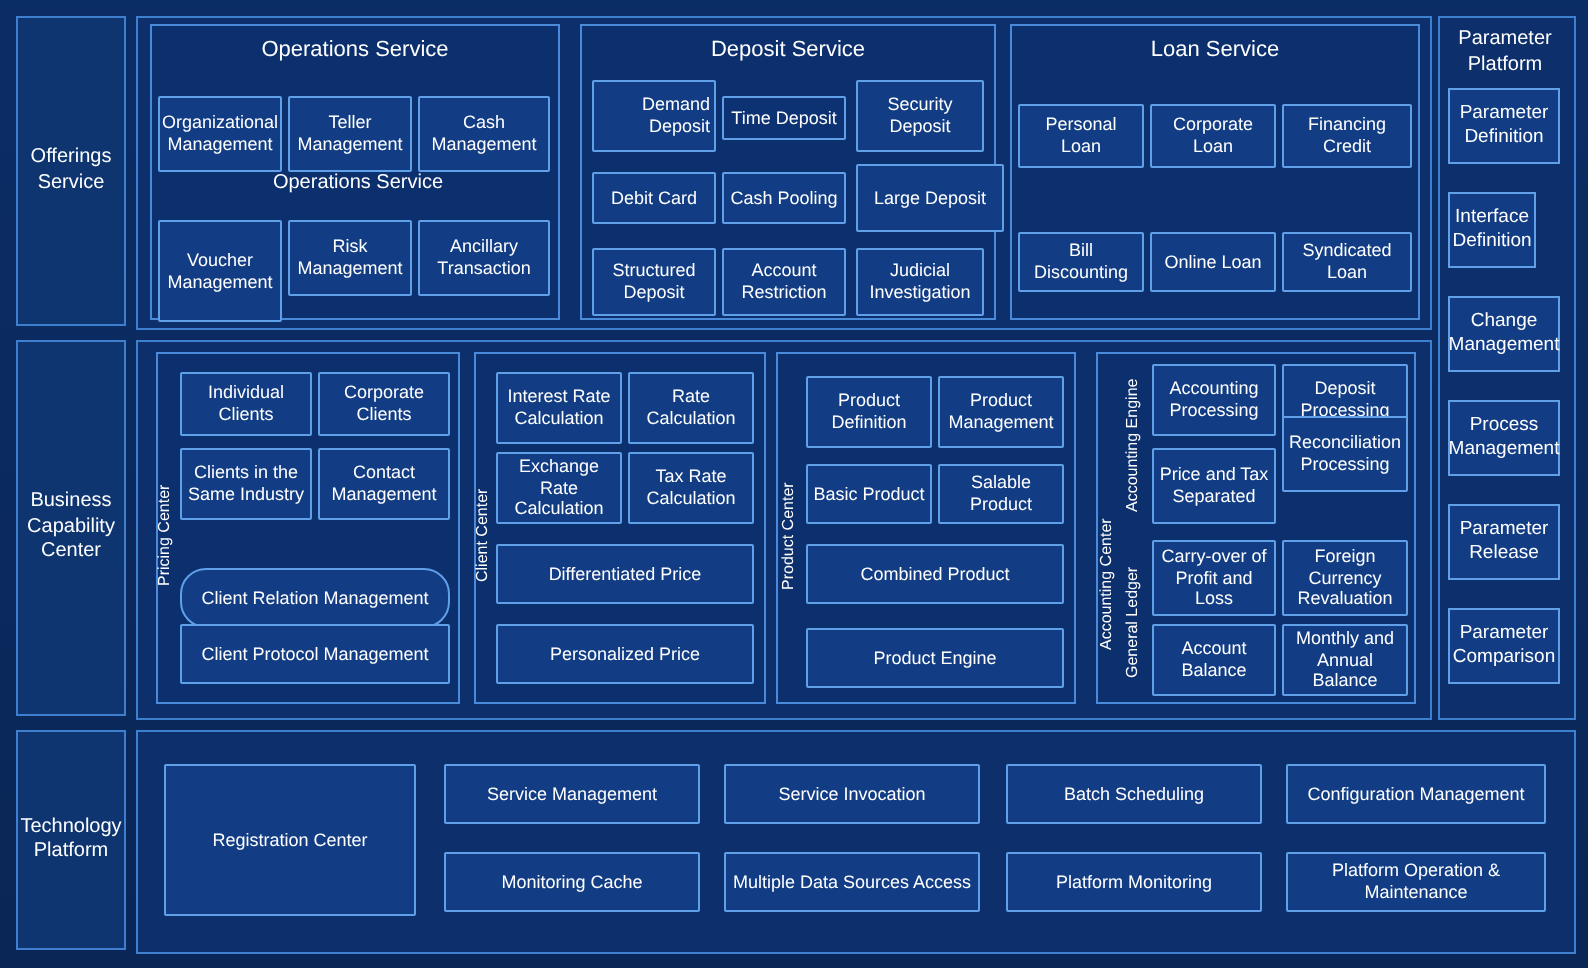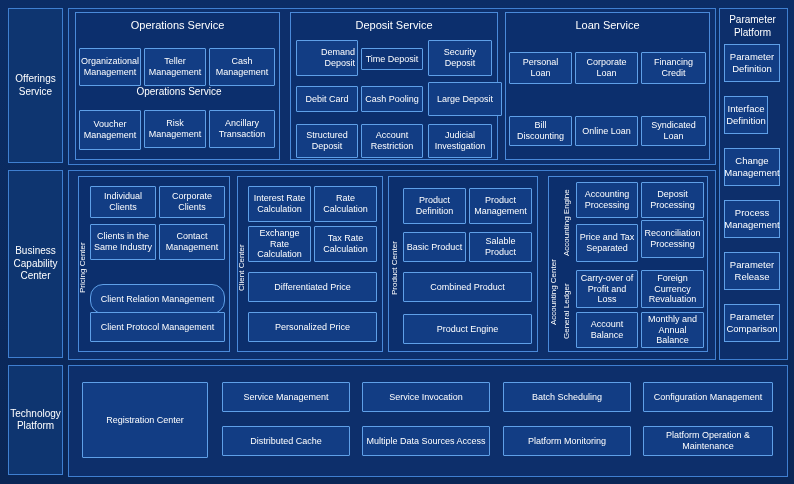--- a/index.html
+++ b/index.html
@@ -59,21 +59,21 @@
     <span>Organizational Management</span>
   </div>
   <div class="cell" style="left:144px;top:48px;width:62px;height:38px;">
     <span>Teller Management</span>
   </div>
   <div class="cell" style="left:209px;top:48px;width:66px;height:38px;">
     <span>Cash Management</span>
   </div>
   <div style="position:absolute;left:79px;top:86px;width:200px;height:14px;
               text-align:center;font-size:10px;">Operations Service</div>
-  <div class="cell" style="left:79px;top:110px;width:62px;height:40px;">
+  <div class="cell" style="left:79px;top:110px;width:62px;height:51px;">
     <span>Voucher Management</span>
   </div>
   <div class="cell" style="left:144px;top:110px;width:62px;height:38px;">
     <span>Risk Management</span>
   </div>
   <div class="cell" style="left:209px;top:110px;width:66px;height:38px;">
     <span>Ancillary Transaction</span>
   </div>
 
   <div class="group" style="left:290px;top:12px;width:208px;height:148px;">
@@ -200,21 +200,21 @@
   <div class="vlabel" style="left:562px;top:272px;width:10px;height:78px;">General Ledger</div>
   <div class="cell" style="left:576px;top:182px;width:62px;height:36px;">
     <span>Accounting Processing</span>
   </div>
   <div class="cell" style="left:641px;top:182px;width:63px;height:36px;">
     <span>Deposit Processing</span>
   </div>
   <div class="cell" style="left:576px;top:224px;width:62px;height:38px;">
     <span>Price and Tax Separated</span>
   </div>
-  <div class="cell" style="left:641px;top:220px;width:63px;height:38px;justify-content:flex-end;">
+  <div class="cell" style="left:641px;top:208px;width:63px;height:38px;justify-content:flex-end;">
     <span>Reconciliation Processing</span>
   </div>
   <div class="cell" style="left:576px;top:270px;width:62px;height:38px;">
     <span>Carry-over of Profit and Loss</span>
   </div>
   <div class="cell" style="left:641px;top:270px;width:63px;height:38px;">
     <span>Foreign Currency Revaluation</span>
   </div>
   <div class="cell" style="left:576px;top:312px;width:62px;height:36px;">
     <span>Account Balance</span>
@@ -233,21 +233,21 @@
   <div class="cell" style="left:362px;top:382px;width:128px;height:30px;">
     <span>Service Invocation</span>
   </div>
   <div class="cell" style="left:503px;top:382px;width:128px;height:30px;">
     <span>Batch Scheduling</span>
   </div>
   <div class="cell" style="left:643px;top:382px;width:130px;height:30px;">
     <span>Configuration Management</span>
   </div>
   <div class="cell" style="left:222px;top:426px;width:128px;height:30px;">
-    <span>Distributed Cache</span>
+    <span>Monitoring Cache</span>
   </div>
   <div class="cell" style="left:362px;top:426px;width:128px;height:30px;">
     <span>Multiple Data Sources Access</span>
   </div>
   <div class="cell" style="left:503px;top:426px;width:128px;height:30px;">
     <span>Platform Monitoring</span>
   </div>
   <div class="cell" style="left:643px;top:426px;width:130px;height:30px;">
     <span>Platform Operation &amp; Maintenance</span>
   </div>

